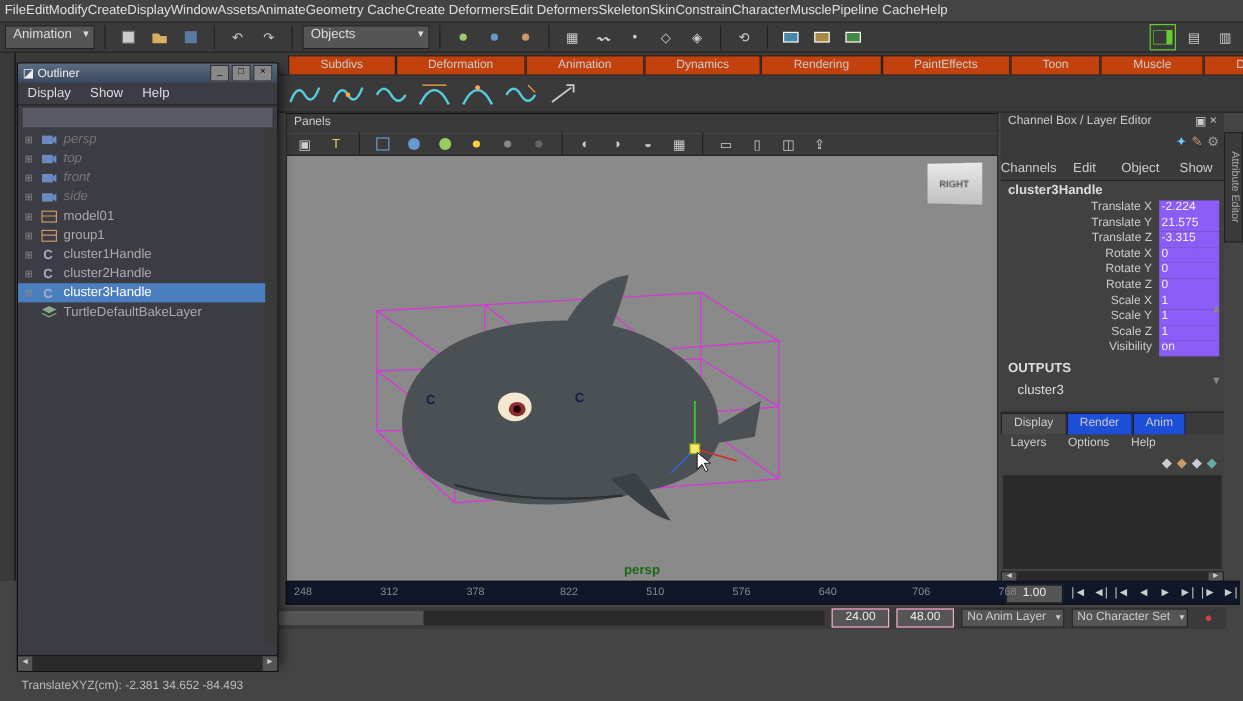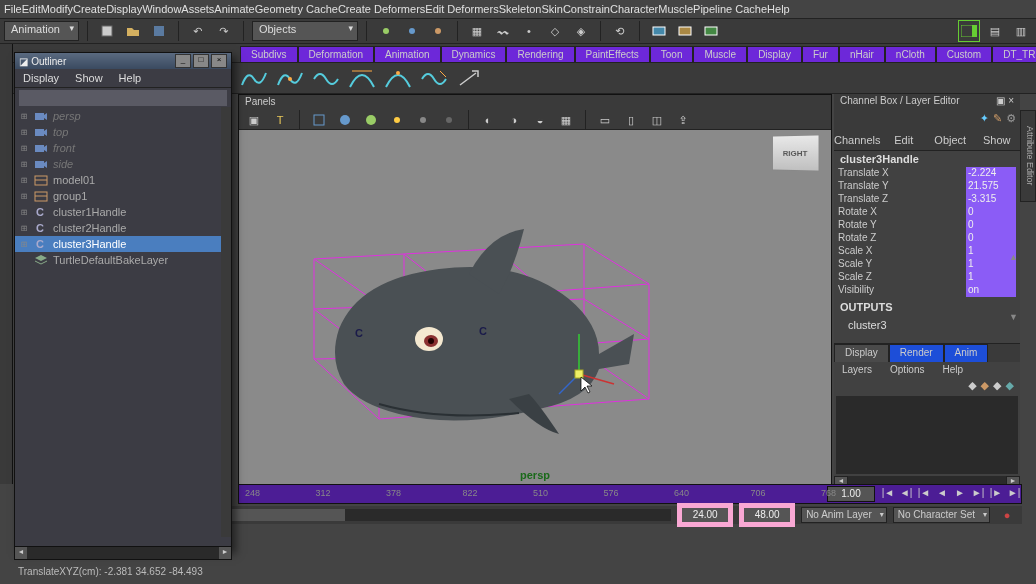--- a/index.html
+++ b/index.html
@@ -4,21 +4,21 @@
 <style>
 html,body{margin:0;padding:0;width:1036px;height:584px;background:#444;font-family:Tahoma,Arial,sans-serif;font-size:11px;color:#ccc;overflow:hidden}
 .menubar{height:18px;background:#444;border-bottom:1px solid #222;display:flex;align-items:center;padding:0 4px;}
 .menubar span{color:#e0e0e0;cursor:default}
 .shelfbar{height:24px;background:#3a3a3a;border-bottom:1px solid #222;display:flex;align-items:center;padding:0 4px;gap:4px}
 .shelfbar .combo{background:#555;border:1px solid #222;color:#ddd;padding:1px 18px 1px 6px;height:16px;position:relative}
 .shelfbar .combo::after{content:"▾";position:absolute;right:4px;top:1px;font-size:9px}
 .iconbtn{width:20px;height:20px;display:inline-flex;align-items:center;justify-content:center;border:1px solid transparent;cursor:pointer}
 .sep{width:1px;height:20px;background:#222;margin:0 4px}
 .tabbar{height:18px;background:#3b3b3b;border-bottom:1px solid #222;display:flex;align-items:flex-end;padding-left:240px;gap:0;font-size:10px}
-.tabbar .tab{padding:2px 10px;background:#6d28d9;border:1px solid #222;border-bottom:none;color:#ccc;cursor:pointer}
+.tabbar .tab{padding:2px 26px;background:#c2410c;border:1px solid #222;border-bottom:none;color:#ccc;cursor:pointer}
 .curvestrip{height:30px;background:#3a3a3a;border-bottom:1px solid #222;display:flex;align-items:center;padding-left:240px;gap:8px}
 .body{position:relative;height:440px}
 .outliner{position:absolute;left:14px;top:-42px;width:216px;height:496px;background:#3c3c44;border:1px solid #111;box-shadow:4px 4px 8px rgba(0,0,0,0.5);z-index:100}
 .outliner .title{height:16px;background:linear-gradient(#5a6a80,#3a4a60);display:flex;align-items:center;padding:0 4px;font-size:10px;color:#eee}
 .outliner .title .gap{flex:1}
 .outliner .title .wbtn{width:14px;height:12px;background:#888;margin-left:2px;border:1px solid #333;font-size:8px;text-align:center;line-height:10px;color:#000}
 .outliner .omenu{height:18px;display:flex;align-items:center;gap:16px;padding:0 8px;background:#3c3c44;border-bottom:1px solid #222;color:#ddd}
 .outliner .search{height:16px;background:#5a5a64;margin:2px 4px}
 .outliner .tree{overflow:auto;height:420px;background:#3c3c44}
 .row{display:flex;align-items:center;height:16px;padding-left:4px;color:#aaa}
@@ -33,38 +33,38 @@
 .viewcube{position:absolute;right:12px;top:40px;width:46px;height:34px;background:linear-gradient(#e8e8e8,#c0c0c0);border:1px solid #888;display:flex;align-items:center;justify-content:center;font-size:8px;font-weight:bold;color:#555;transform:perspective(100px) rotateY(-8deg)}
 .persplbl{position:absolute;left:50%;transform:translateX(-50%);bottom:6px;color:#1a6a1a;font-weight:bold;font-size:11px}
 .channel{position:absolute;left:834px;top:0;width:186px;height:392px;background:#414141}
 .channel .chead{height:14px;background:#3a3a3a;font-size:10px;padding:1px 6px;display:flex}
 .channel .chead .gap{flex:1}
 .channel .ctabs{display:flex;height:18px;background:#3a3a3a;border-bottom:1px solid #222}
 .channel .ctabs .ct{flex:1;text-align:center;padding-top:2px;cursor:pointer;color:#ccc}
 .channel .obj{background:#414141;padding:2px 6px;font-weight:bold;color:#ddd}
 .attrs{padding:0 4px}
 .attr{display:flex;height:13px;font-size:10px}
-.attr .an{flex:1;padding-right:6px;color:#ccc}
+.attr .an{flex:1;text-align:right;padding-right:6px;color:#ccc}
 .attr .av{width:48px;text-align:left;color:#eee;background:#8b5cf6;padding-left:2px}
 .channel .out{padding:4px 6px;font-weight:bold;color:#ddd}
 .layerhdr{display:flex;height:18px;background:#3a3a3a;border-top:1px solid #222}
 .layerhdr .lt{padding:2px 10px;background:#1d4ed8;border:1px solid #222;border-bottom:none;font-size:10px;cursor:pointer}
 .layerhdr .lt.act{background:#4a4a4a}
 .layermenu{display:flex;gap:18px;padding:2px 8px;background:#414141;font-size:10px}
 .layerbody{height:78px;background:#2a2a2a;margin:2px}
 .layerfoot{height:10px;background:#3a3a3a;display:flex}
 .layerfoot .arr{width:12px;background:#555;border:1px solid #222;font-size:7px;text-align:center}
-.timeslider{position:absolute;left:238px;bottom:30px;right:14px;height:18px;background:#4c1d95;display:flex;align-items:center;border:1px solid #111}
+.timeslider{position:absolute;left:238px;bottom:30px;right:3px;height:18px;background:#0f172a;display:flex;align-items:flex-end;border:1px solid #111}
 .timeslider .ruler{flex:1;position:relative;height:100%;color:#888;font-size:9px}
 .timeslider .ruler span{position:absolute;top:3px}
 .timeslider .curfld{width:46px;background:#555;color:#eee;text-align:center;font-size:10px;border:1px solid #111;height:14px;line-height:14px}
 .playctrl{display:flex;gap:4px;margin-left:6px}
 .playctrl .pb{width:14px;height:14px;color:#ccc;font-size:10px;text-align:center}
 .range{position:absolute;left:14px;bottom:10px;right:14px;height:18px;background:#3a3a3a;display:flex;align-items:center;gap:6px;padding:0 4px}
-.range .rfld{width:46px;background:#555;color:#eee;text-align:center;font-size:10px;border:5px solid #f9a8d4;height:14px;line-height:14px}
+.range .rfld{width:46px;background:#555;color:#eee;text-align:center;font-size:10px;border:1px solid #f9a8d4;height:14px;line-height:14px}
 .range .rbar{flex:1;height:12px;background:#2a2a2a;position:relative}
 .range .rbar .hnd{position:absolute;left:0;top:0;width:50%;height:100%;background:#555;color:#ccc;font-size:9px;text-align:center;line-height:12px}
 .range .rcombo{background:#555;border:1px solid #222;color:#ccc;padding:0 14px 0 4px;font-size:10px;height:14px;line-height:14px;position:relative}
 .range .rcombo::after{content:"▾";position:absolute;right:2px;font-size:8px}
 .cmdline{position:absolute;left:0;bottom:0;right:0;height:16px;background:#4a4a52;display:flex;align-items:center;padding:0 4px;font-size:10px}
 .attrtab{position:absolute;right:0;top:110px;width:14px;height:90px;background:#3a3a3a;writing-mode:vertical-rl;font-size:9px;text-align:center;color:#aaa;border:1px solid #222}
 .toolstrip{position:absolute;left:0;top:44px;width:12px;height:440px;background:#3a3a3a;border-right:1px solid #111}
 svg{display:block}
 .hscr{position:absolute;left:14px;top:452px;width:216px;height:12px;background:#3a3a3a;display:flex;border:1px solid #111;z-index:100}
 .hscr .arr{width:12px;background:#555;font-size:7px;text-align:center;line-height:10px}

